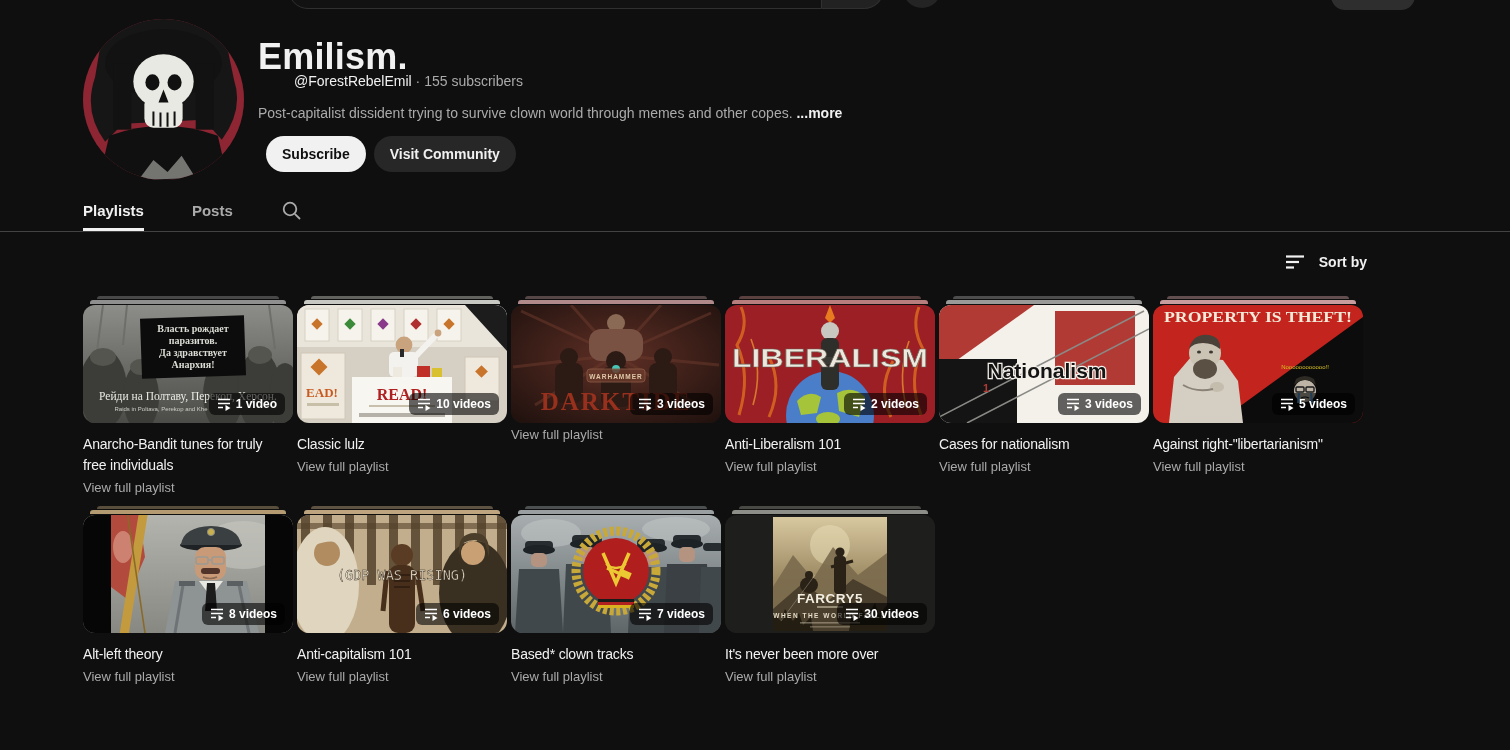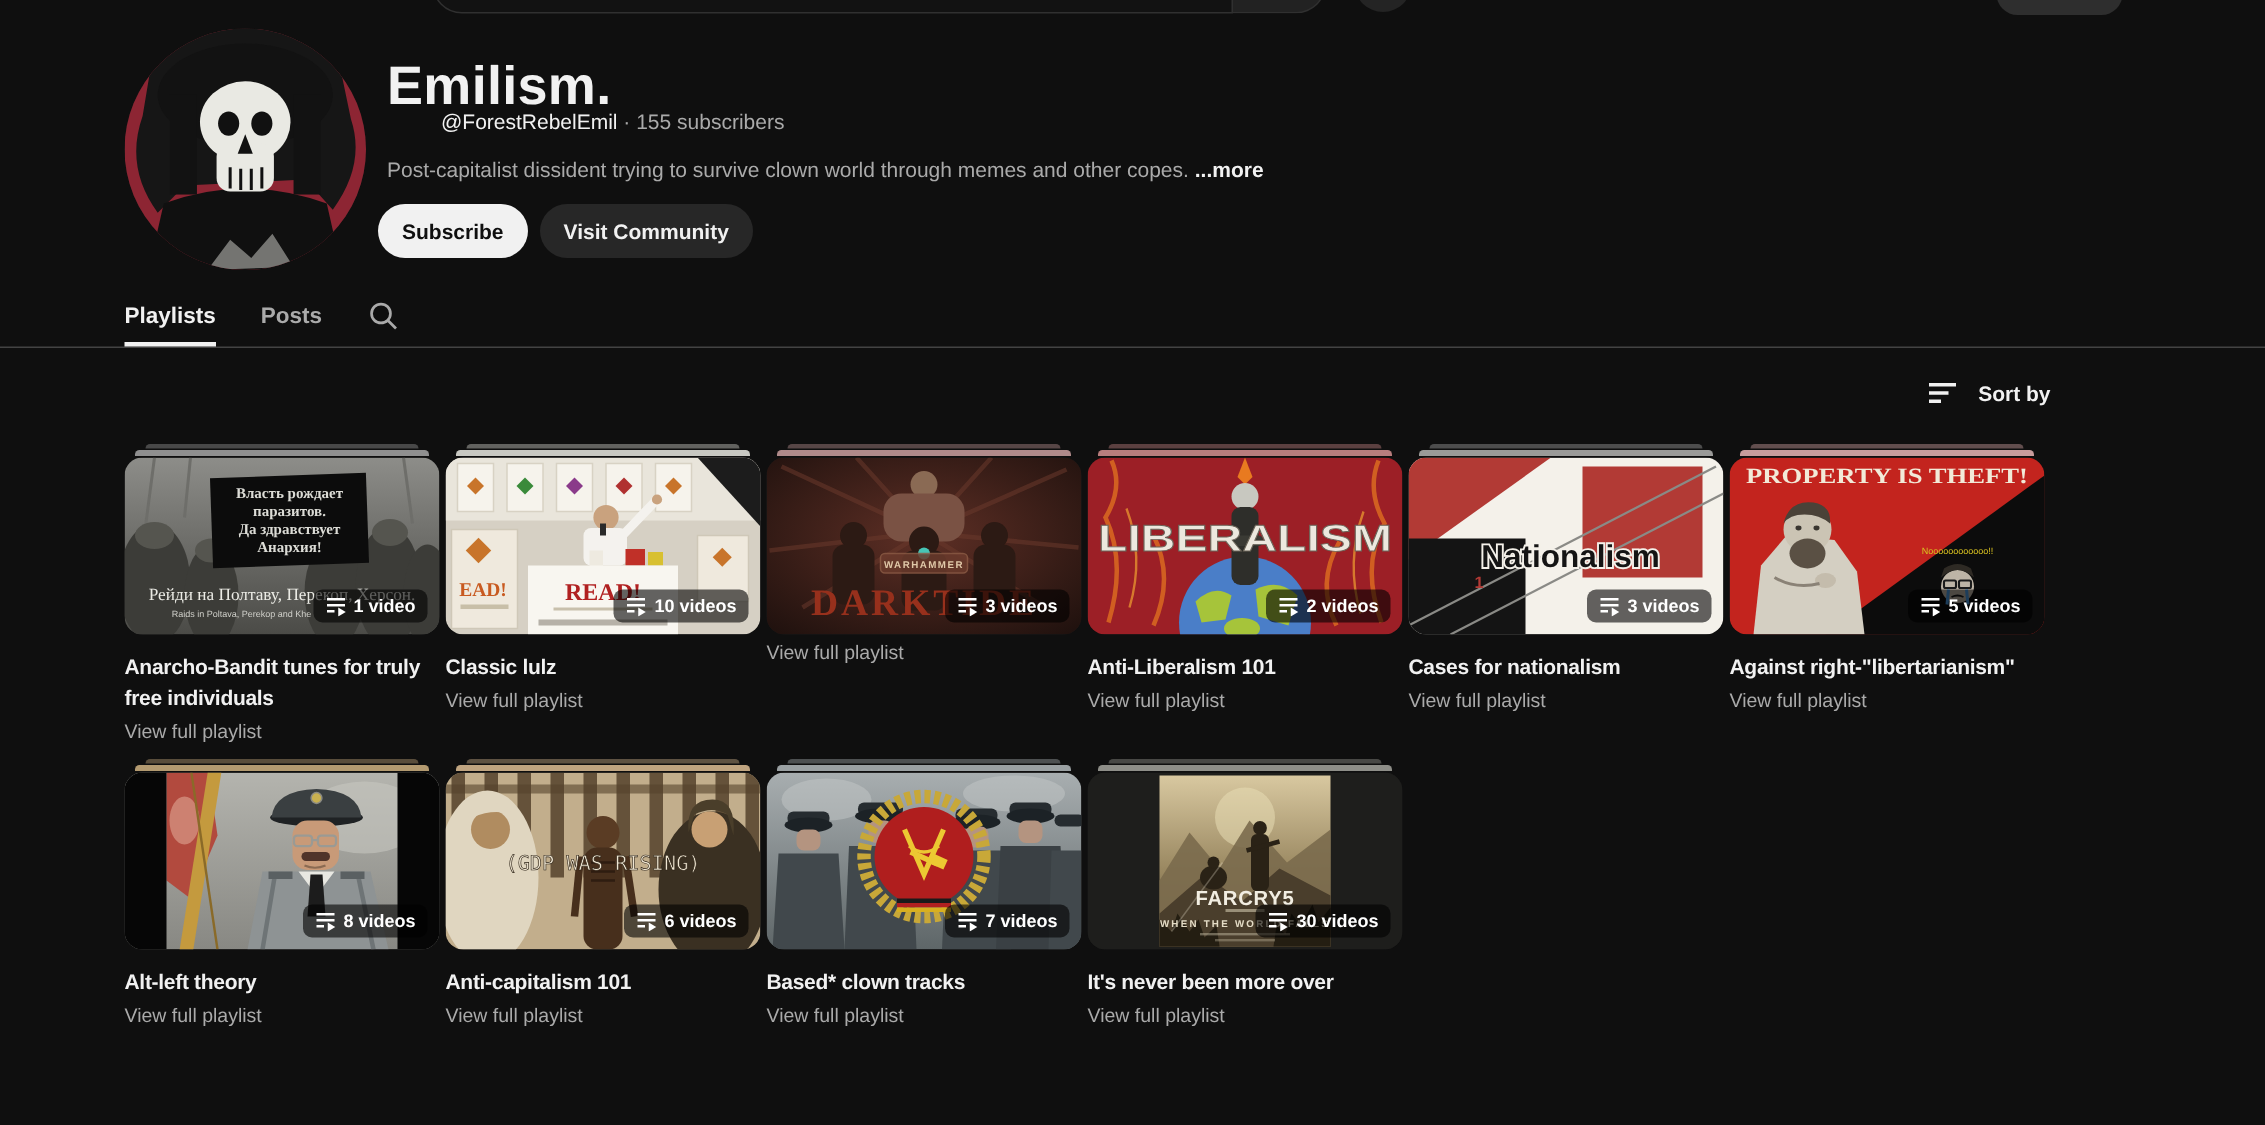--- a/index.html
+++ b/index.html
@@ -22,27 +22,27 @@
     background:#2e2e2e; border-radius:14px; }
   
   .avatar { position:absolute; left:83px; top:19px; width:161px; height:161px;
     border-radius:50%; overflow:hidden; background:#1a1a1a; }
   .avatar svg { display:block; width:100%; height:100%; }
   .ch-title { position:absolute; left:258px; top:36px; font-size:36px; font-weight:700; letter-spacing:0.2px; }
   .ch-meta { position:absolute; left:258px; top:73px; font-size:14px; color:#aaaaaa; }
   .ch-meta .handle { color:#f1f1f1; font-weight:400;margin-left:36px; }
   .ch-desc { position:absolute; left:258px; top:105px; font-size:14px; color:#aaaaaa; }
   .ch-desc .more { color:#f1f1f1; font-weight:600; cursor:pointer; }
-  .btn-row { position:absolute; left:252px; top:136px; display:flex; gap:8px; }
+  .btn-row { position:absolute; left:266px; top:136px; display:flex; gap:8px; }
   .btn { height:36px; border:none; border-radius:18px; padding:0 16px;
     font-family:inherit; font-size:14px; font-weight:600; cursor:pointer; }
   .btn-subscribe { background:#f1f1f1; color:#0f0f0f; }
   .btn-secondary { background:rgba(255,255,255,0.1); color:#f1f1f1; }
   
-  .tabs { position:absolute; left:83px; top:190px; height:41px; display:flex; gap:30px; align-items:stretch; }
+  .tabs { position:absolute; left:83px; top:190px; height:41px; display:flex; gap:48px; align-items:stretch; }
   .tab { position:relative; display:flex; align-items:center; font-size:15px; font-weight:600;
     color:#aaaaaa; cursor:pointer; }
   .tab.active { color:#f1f1f1; }
   .tab.active::after { content:""; position:absolute; left:0; right:0; bottom:0; height:3px; background:#f1f1f1; }
   .tab-search { display:flex; align-items:center; cursor:pointer; }
   .tabs-divider { position:absolute; left:0; top:231px; width:1510px; height:1px; background:rgba(255,255,255,0.22); }
   
   .sort-row { position:absolute; top:254px; right:143px; display:flex; align-items:center; gap:12px; cursor:pointer; }
   .sort-label { font-size:14px; font-weight:600; color:#f1f1f1; }
   
@@ -50,21 +50,21 @@
     grid-template-columns:repeat(6,210px); column-gap:4px; grid-auto-rows:210px; }
   .card { width:210px; }
   .stack-bar1 { height:3px; margin:0 14px; border-radius:3px 3px 0 0; opacity:0.45; }
   .stack-bar2 { height:4px; margin:1px 7px 0; border-radius:3px 3px 0 0; }
   .thumb { position:relative; margin-top:1px; width:210px; height:118px; border-radius:12px;
     overflow:hidden; background:#181818; cursor:pointer; }
   .thumb svg.art { display:block; width:210px; height:118px; }
   .badge { position:absolute; right:8px; bottom:8px; display:flex; align-items:center; gap:5px;
     background:rgba(0,0,0,0.6); border-radius:6px; padding:4px 8px;
     font-size:12px; font-weight:600; color:#ffffff; }
-  .card-title { margin-top:11px; max-width:206px; font-size:14px; font-weight:700;
+  .card-title { margin-top:11px; max-width:206px; font-size:14px; font-weight:400;
     letter-spacing:-0.2px; line-height:21px; color:#f1f1f1; cursor:pointer; }
   .view-link { margin-top:4px; font-size:13px; color:#aaaaaa; cursor:pointer; }
   .serif { font-family:"Liberation Serif","DejaVu Serif",serif; }
   .mono { font-family:"DejaVu Sans Mono",monospace; }
 </style>
 </head>
 <body>
 
 <div class="search-box"></div>
 <div class="search-btn"></div>

